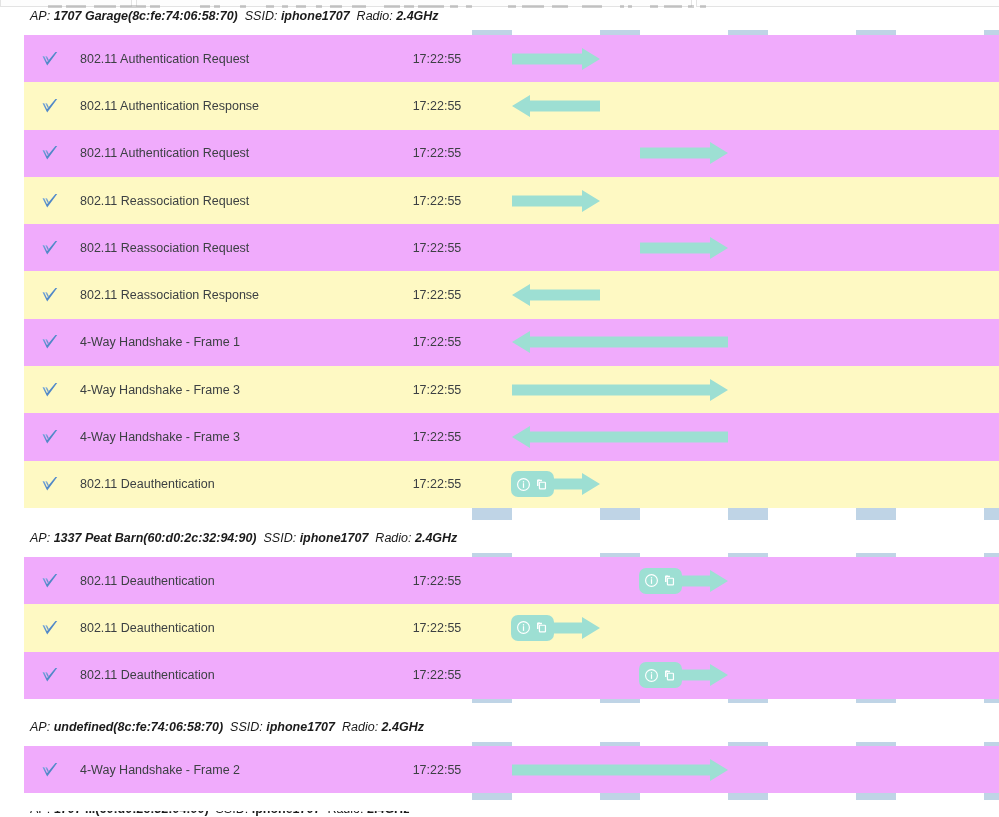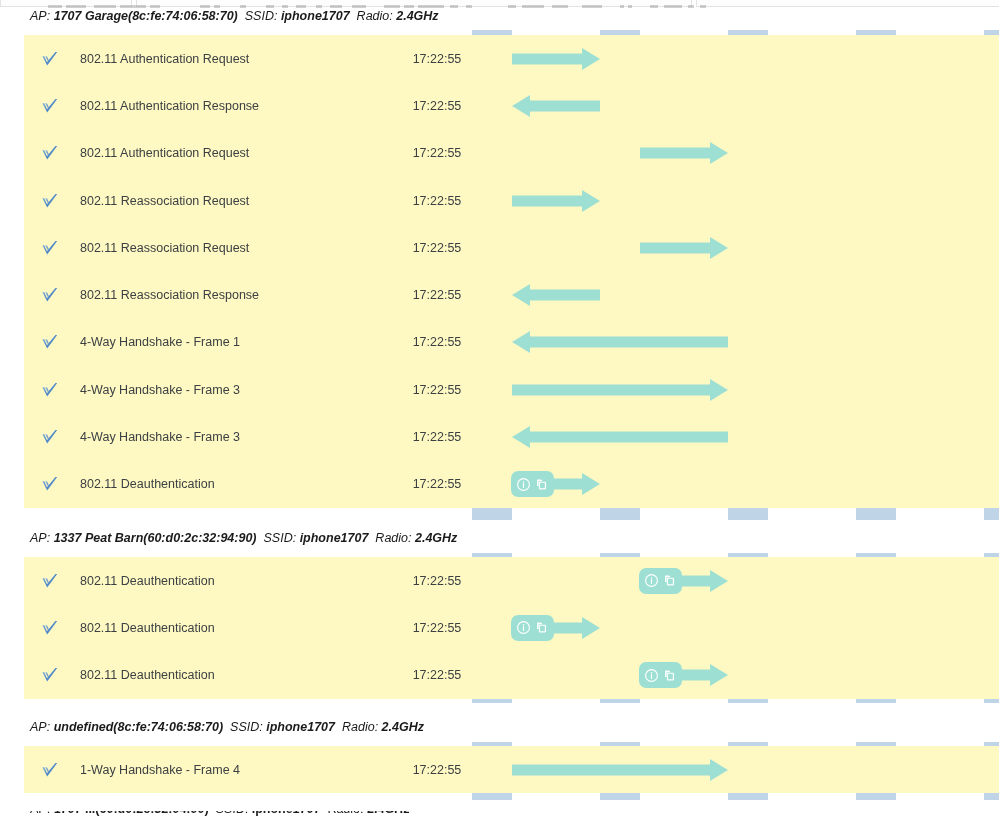--- a/index.html
+++ b/index.html
@@ -89,21 +89,21 @@
   .rows {
     position: absolute;
     left: 24px;
     width: 975px;
   }
   .row {
     position: relative;
     height: 47.3px;
     background: #fef9c3;
   }
-  .row.alt { background: #fef9c3; }
+  .row.alt { background: #f0abfc; }
 
   .row-check {
     position: absolute;
     left: 16px;
     top: 50%;
     transform: translateY(-50%);
     width: 20px; height: 20px;
   }
   .row-title {
     position: absolute;
@@ -427,21 +427,21 @@
                 <defs>
                   <linearGradient id="cg" x1="0" y1="0" x2="1" y2="1">
                     <stop offset="0%" stop-color="#7fb3e8"></stop>
                     <stop offset="55%" stop-color="#4f86c6"></stop>
                     <stop offset="100%" stop-color="#6ea3dc"></stop>
                   </linearGradient>
                 </defs>
                 <path d="M2.5 7.2 L7.2 16.5 L17.2 3.0 L15.4 3.0 L7.0 13.3 L4.2 7.2 Z" fill="url(#cg)"></path>
                 <path d="M5.2 7.2 L8.0 12.6 L9.0 11.3 L6.9 7.2 Z" fill="url(#cg)" opacity=".8"></path>
               </svg></span>
-            <span class="row-title">1-Way Handshake - Frame 4</span>
+            <span class="row-title">4-Way Handshake - Frame 2</span>
             <span class="row-time">17:22:55</span>
           </div>
         </div>
       </div>
     </div>
 
   <div class="arrows" id="arrows">
       <div class="arrow" style="left: 512px; top: 46.65px; width: 88px;">
         <svg width="88" height="24" viewBox="0 0 88 24">
           <path d="M0,6.5 H70 V1 L88,12 L70,23 V17.5 H0 Z" fill="#9ddfd3"></path>

